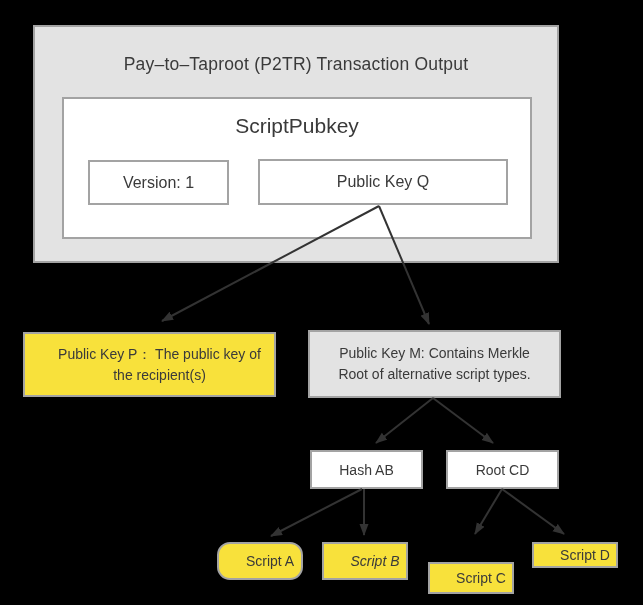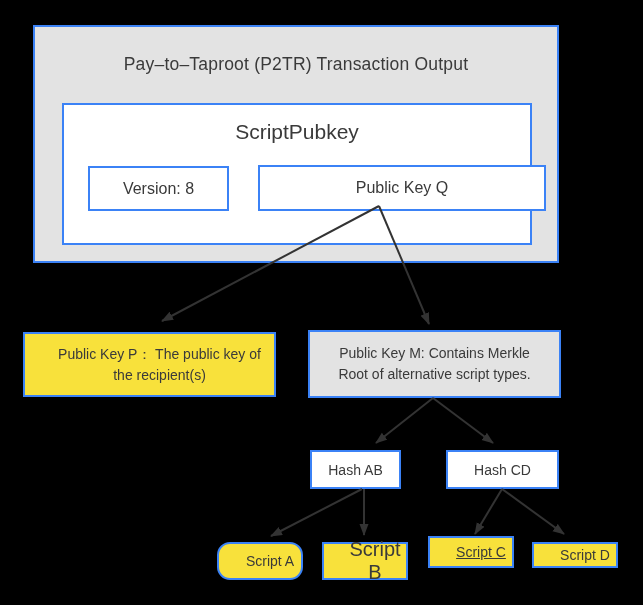--- a/index.html
+++ b/index.html
@@ -12,21 +12,21 @@
     width: 643px;
     height: 605px;
     background: #000000;
     overflow: hidden;
     font-family: "Liberation Sans", "DejaVu Sans", sans-serif;
     color: #3a3a3a;
   }
   .box {
     position: absolute;
     box-sizing: border-box;
-    border: 2px solid #3b82f6;
+    border: 2px solid #a3a3a3;
   }
   .gray-fill   { background: #e3e3e3; }
   .white-fill  { background: #ffffff; }
   .yellow-fill { background: #f8e13b; padding-left: 20px; }
 
   .center-flex {
     display: flex;
     align-items: center;
     justify-content: center;
     text-align: center;
@@ -41,32 +41,32 @@
     letter-spacing: 0.2px;
   }
   #spk-box { left: 62px; top: 97px; width: 470px; height: 142px; }
   #spk-title {
     position: absolute;
     left: 0; top: 15px; width: 100%;
     text-align: center;
     font-size: 21px;
   }
   #version-box { left: 88px;  top: 160px; width: 141px; height: 45px; font-size: 16px; }
-  #pubkey-q-box { left: 258px; top: 159px; width: 288px; height: 46px; font-size: 16px; justify-content: center; }
+  #pubkey-q-box { left: 258px; top: 159px; width: 250px; height: 46px; font-size: 16px; justify-content: center; }
 
   #pubkey-p-box { left: 23px;  top: 332px; width: 253px; height: 65px; font-size: 14px; line-height: 21px; }
   #pubkey-m-box { left: 308px; top: 330px; width: 253px; height: 68px; font-size: 14px; line-height: 21px; justify-content: center; }
   .two-line span { display: block; }
 
-  #hash-ab-box { left: 310px; top: 450px; width: 91px; height: 39px; font-size: 14px; }
+  #hash-ab-box { left: 310px; top: 450px; width: 113px; height: 39px; font-size: 14px; }
   #hash-cd-box { left: 446px; top: 450px; width: 113px; height: 39px; font-size: 14px; }
 
   #script-a-box { left: 217px; top: 542px; width: 86px; height: 38px; font-size: 14px; border-radius: 13px; }
-  #script-b-box { left: 322px; top: 542px; width: 86px; height: 38px; font-size: 20px; }
-  #script-c-box { left: 428px; top: 536px; width: 86px; height: 32px; font-size: 14px; text-decoration: underline; }
+  #script-b-box { left: 322px; top: 542px; width: 86px; height: 38px; font-size: 14px; font-style: italic; }
+  #script-c-box { left: 428px; top: 562px; width: 86px; height: 32px; font-size: 14px; }
   #script-d-box { left: 532px; top: 542px; width: 86px; height: 26px; font-size: 14px; }
 
   #arrows-layer {
     position: absolute;
     left: 0; top: 0;
     width: 643px; height: 605px;
     pointer-events: none;
     z-index: 5;
   }
   #arrows-layer line {
@@ -75,25 +75,25 @@
   }
 </style>
 </head>
 <body>
 
 <div id="stage">
 
   <div id="outer-box" class="box gray-fill">
     <div id="outer-title">Pay–to–Taproot (P2TR) Transaction Output</div>
 
-    <div id="spk-box" class="box white-fill" style="position:absolute; left:27px; top:76px;">
+    <div id="spk-box" class="box white-fill" style="position:absolute; left:27px; top:70px;">
       <div id="spk-title">ScriptPubkey</div>
 
       <div id="version-box" class="box white-fill center-flex" style="left:24px; top:61px;">
-        <span>Version: 8</span>
+        <span>Version: 1</span>
       </div>
 
       <div id="pubkey-q-box" class="box white-fill center-flex" style="left:194px; top:60px;">
         <span>Public Key Q</span>
       </div>
     </div>
   </div>
 
   <div id="pubkey-p-box" class="box yellow-fill center-flex two-line">
     <div>
@@ -106,21 +106,21 @@
     <div>
       <span>Public Key M: Contains Merkle</span>
       <span>Root of alternative script types.</span>
     </div>
   </div>
 
   <div id="hash-ab-box" class="box white-fill center-flex">
     <span>Hash AB</span>
   </div>
   <div id="hash-cd-box" class="box white-fill center-flex">
-    <span>Hash CD</span>
+    <span>Root CD</span>
   </div>
 
   <div id="script-a-box" class="box yellow-fill center-flex">
     <span>Script A</span>
   </div>
   <div id="script-b-box" class="box yellow-fill center-flex">
     <span>Script B</span>
   </div>
   <div id="script-c-box" class="box yellow-fill center-flex">
     <span>Script C</span>

